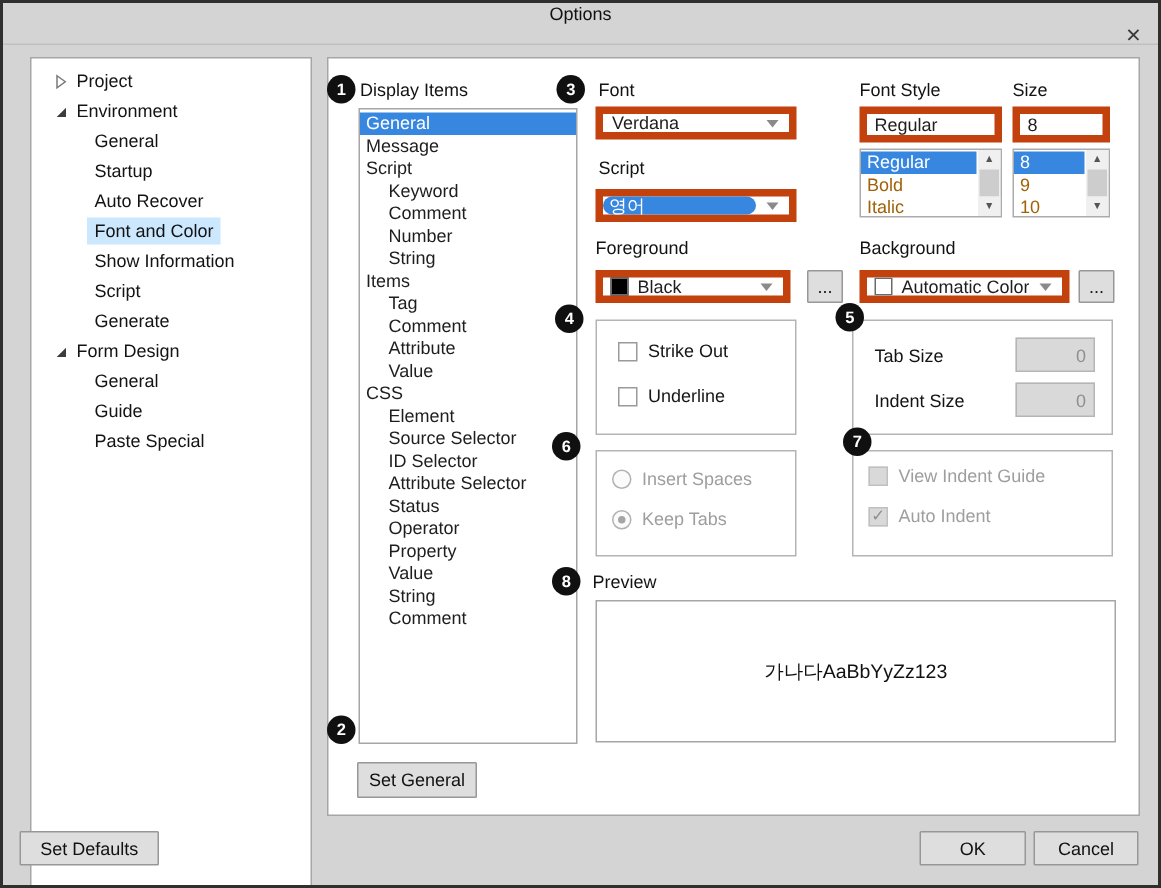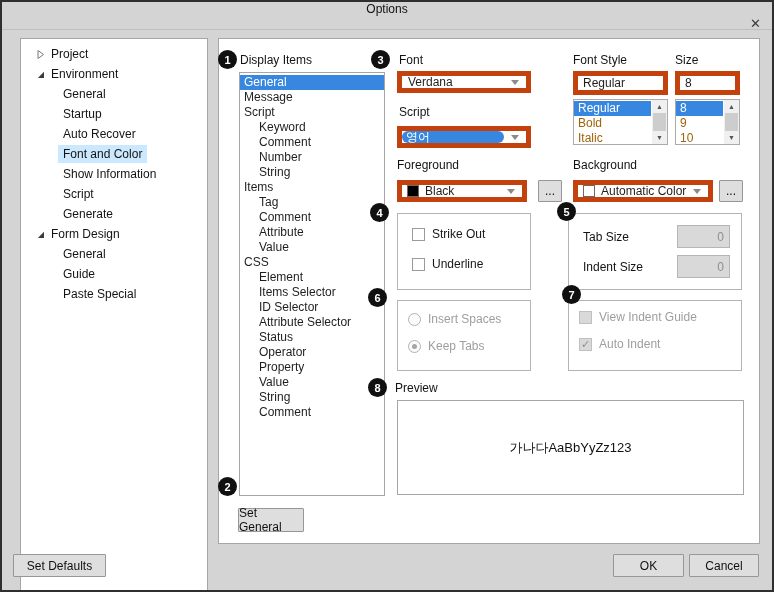--- a/index.html
+++ b/index.html
@@ -155,31 +155,31 @@
       <div class="ditem ind">Comment</div>
       <div class="ditem ind">Number</div>
       <div class="ditem ind">String</div>
       <div class="ditem">Items</div>
       <div class="ditem ind">Tag</div>
       <div class="ditem ind">Comment</div>
       <div class="ditem ind">Attribute</div>
       <div class="ditem ind">Value</div>
       <div class="ditem">CSS</div>
       <div class="ditem ind">Element</div>
-      <div class="ditem ind">Items Selector</div>
+      <div class="ditem ind">Source Selector</div>
       <div class="ditem ind">ID Selector</div>
       <div class="ditem ind">Attribute Selector</div>
       <div class="ditem ind">Status</div>
       <div class="ditem ind">Operator</div>
       <div class="ditem ind">Property</div>
       <div class="ditem ind">Value</div>
       <div class="ditem ind">String</div>
       <div class="ditem ind">Comment</div>
     </div>
-  <div class="btn" style="left:236px;top:506px;width:66px;height:24px">Set General</div>
+  <div class="btn" style="left:236px;top:506px;width:80px;height:24px">Set General</div>
 
   <span class="lbl" style="left:397px;top:51px">Font</span>
   <div class="combo" style="left:395px;top:69px;width:134px;height:22px">
     <span class="ctext">Verdana</span>
     <span class="carrow"></span>
   </div>
   <span class="lbl" style="left:397px;top:103px">Script</span>
   <div class="combo" style="left:395px;top:124px;width:134px;height:22px">
     <span class="cfill">영어</span>
     <span class="carrow"></span>

